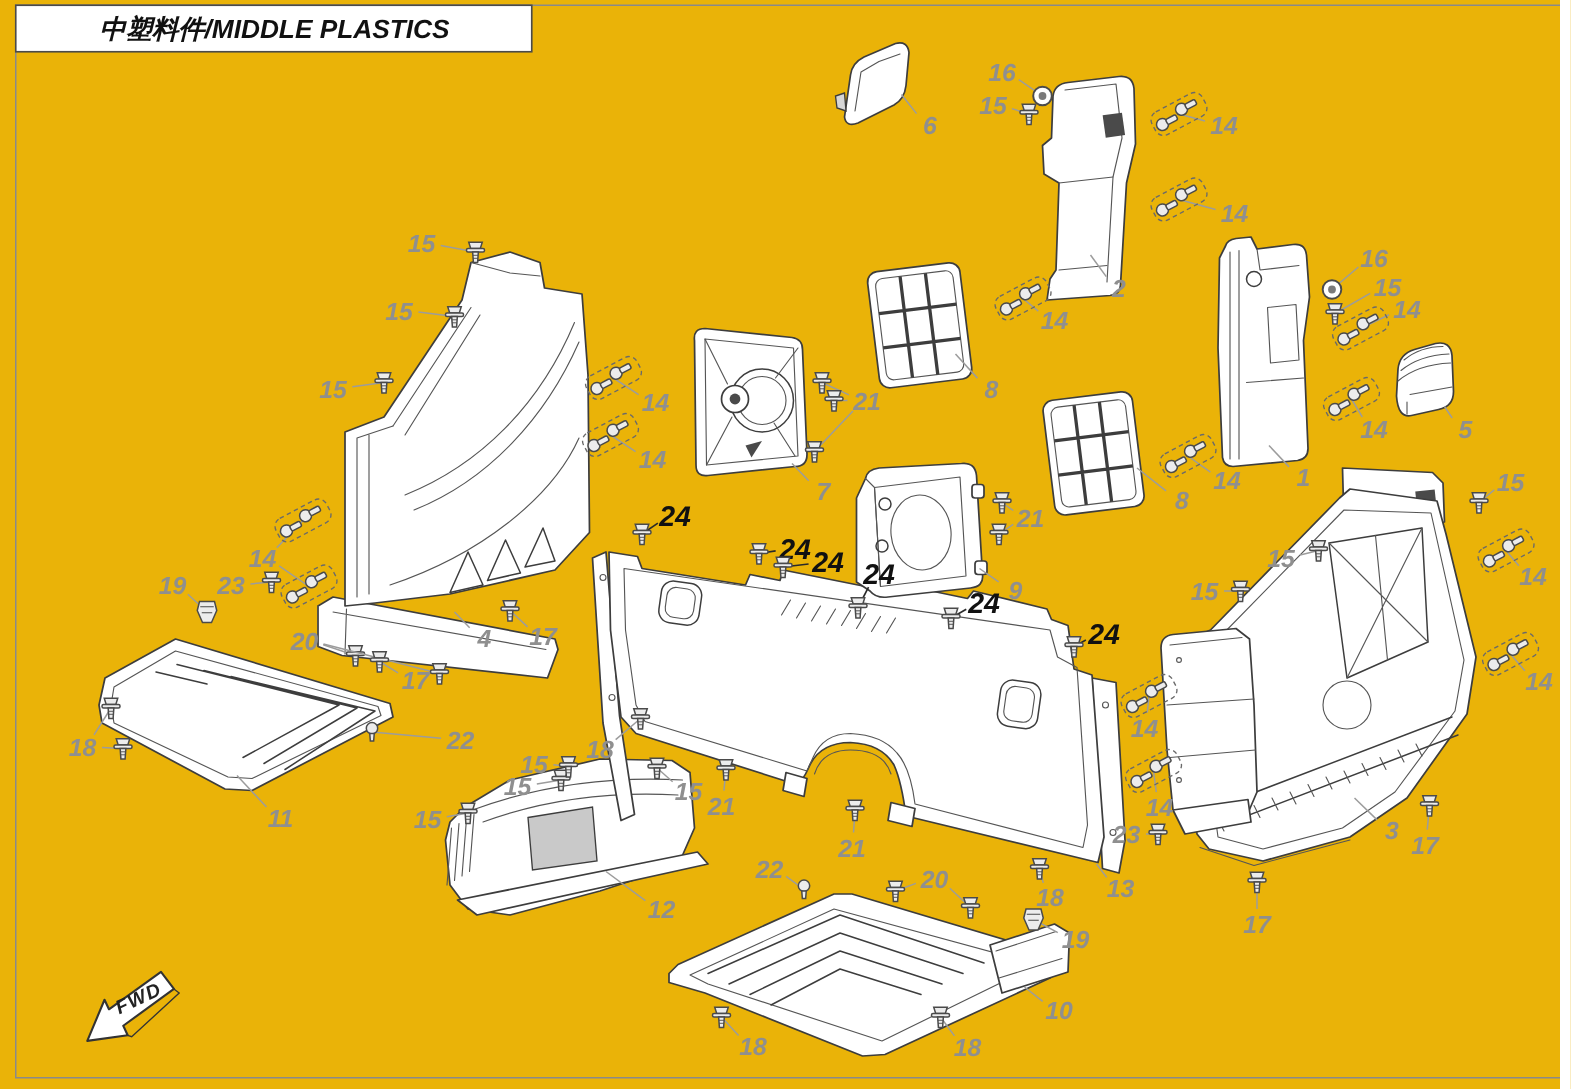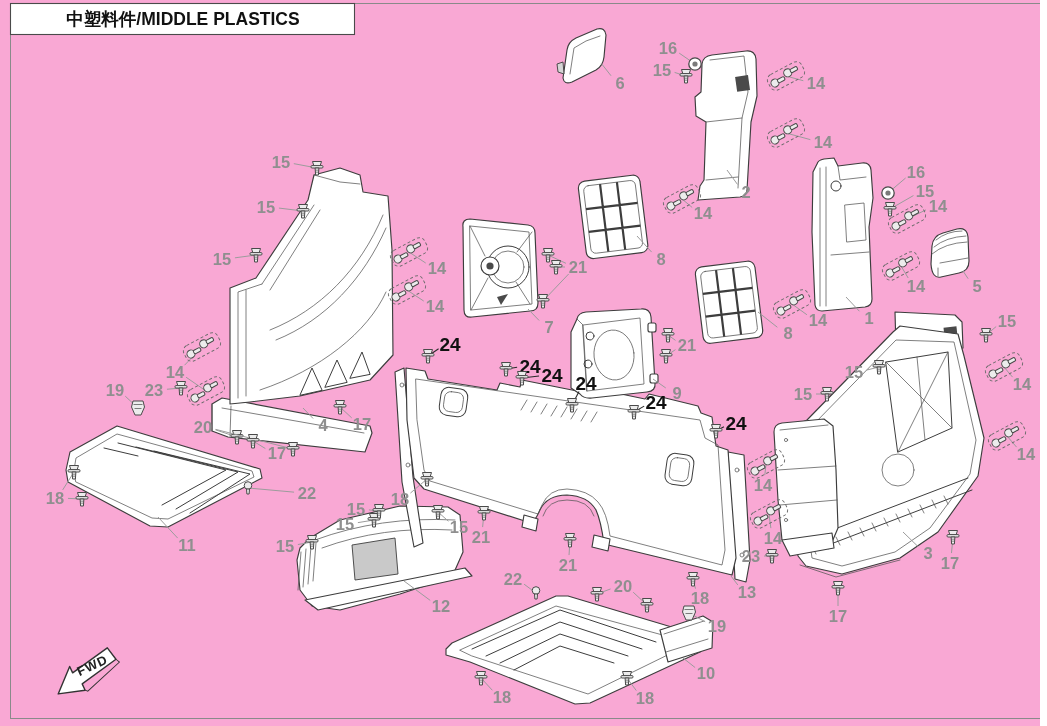--- a/index.html
+++ b/index.html
@@ -1,16 +1,16 @@
 <!DOCTYPE html>
 <html><head>
 <meta charset="utf-8">
 <style>
   html,body{margin:0;padding:0;background:#fff;}
-  .page{position:relative;width:1040px;height:726px;background:#f9a8d4;overflow:hidden;}
+  .page{position:relative;width:1040px;height:726px;background:#eab308;overflow:hidden;font-style:italic;}
   svg{display:block;}
   text{font-family:"Liberation Sans","DejaVu Sans",sans-serif;}
   .ol{fill:#fff;stroke:#3d3d3d;stroke-width:1.15;stroke-linejoin:round;stroke-linecap:round;}
   .il{fill:none;stroke:#555;stroke-width:0.75;stroke-linejoin:round;stroke-linecap:round;}
   .md{fill:none;stroke:#3d3d3d;stroke-width:1;stroke-linejoin:round;stroke-linecap:round;}
   .dk{fill:#4a4a4a;stroke:none;}
 </style>
 </head>
 <body>
 

